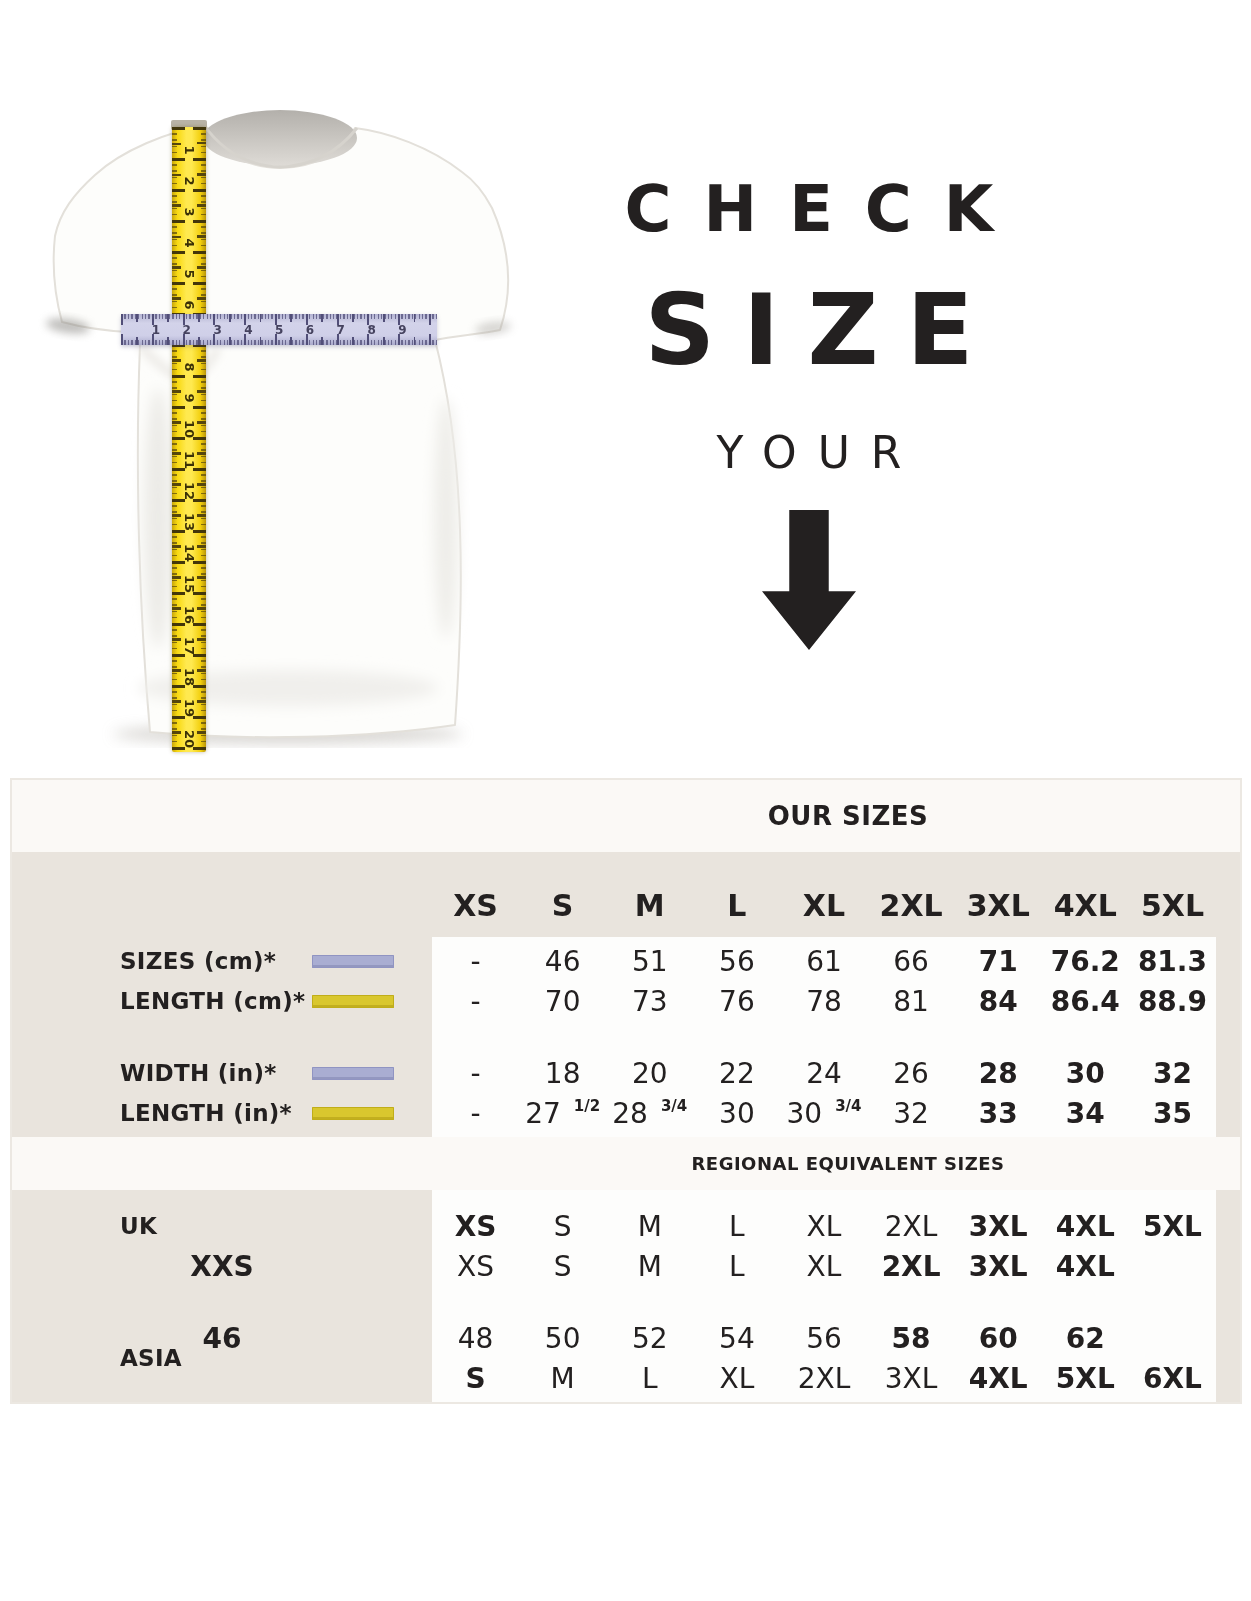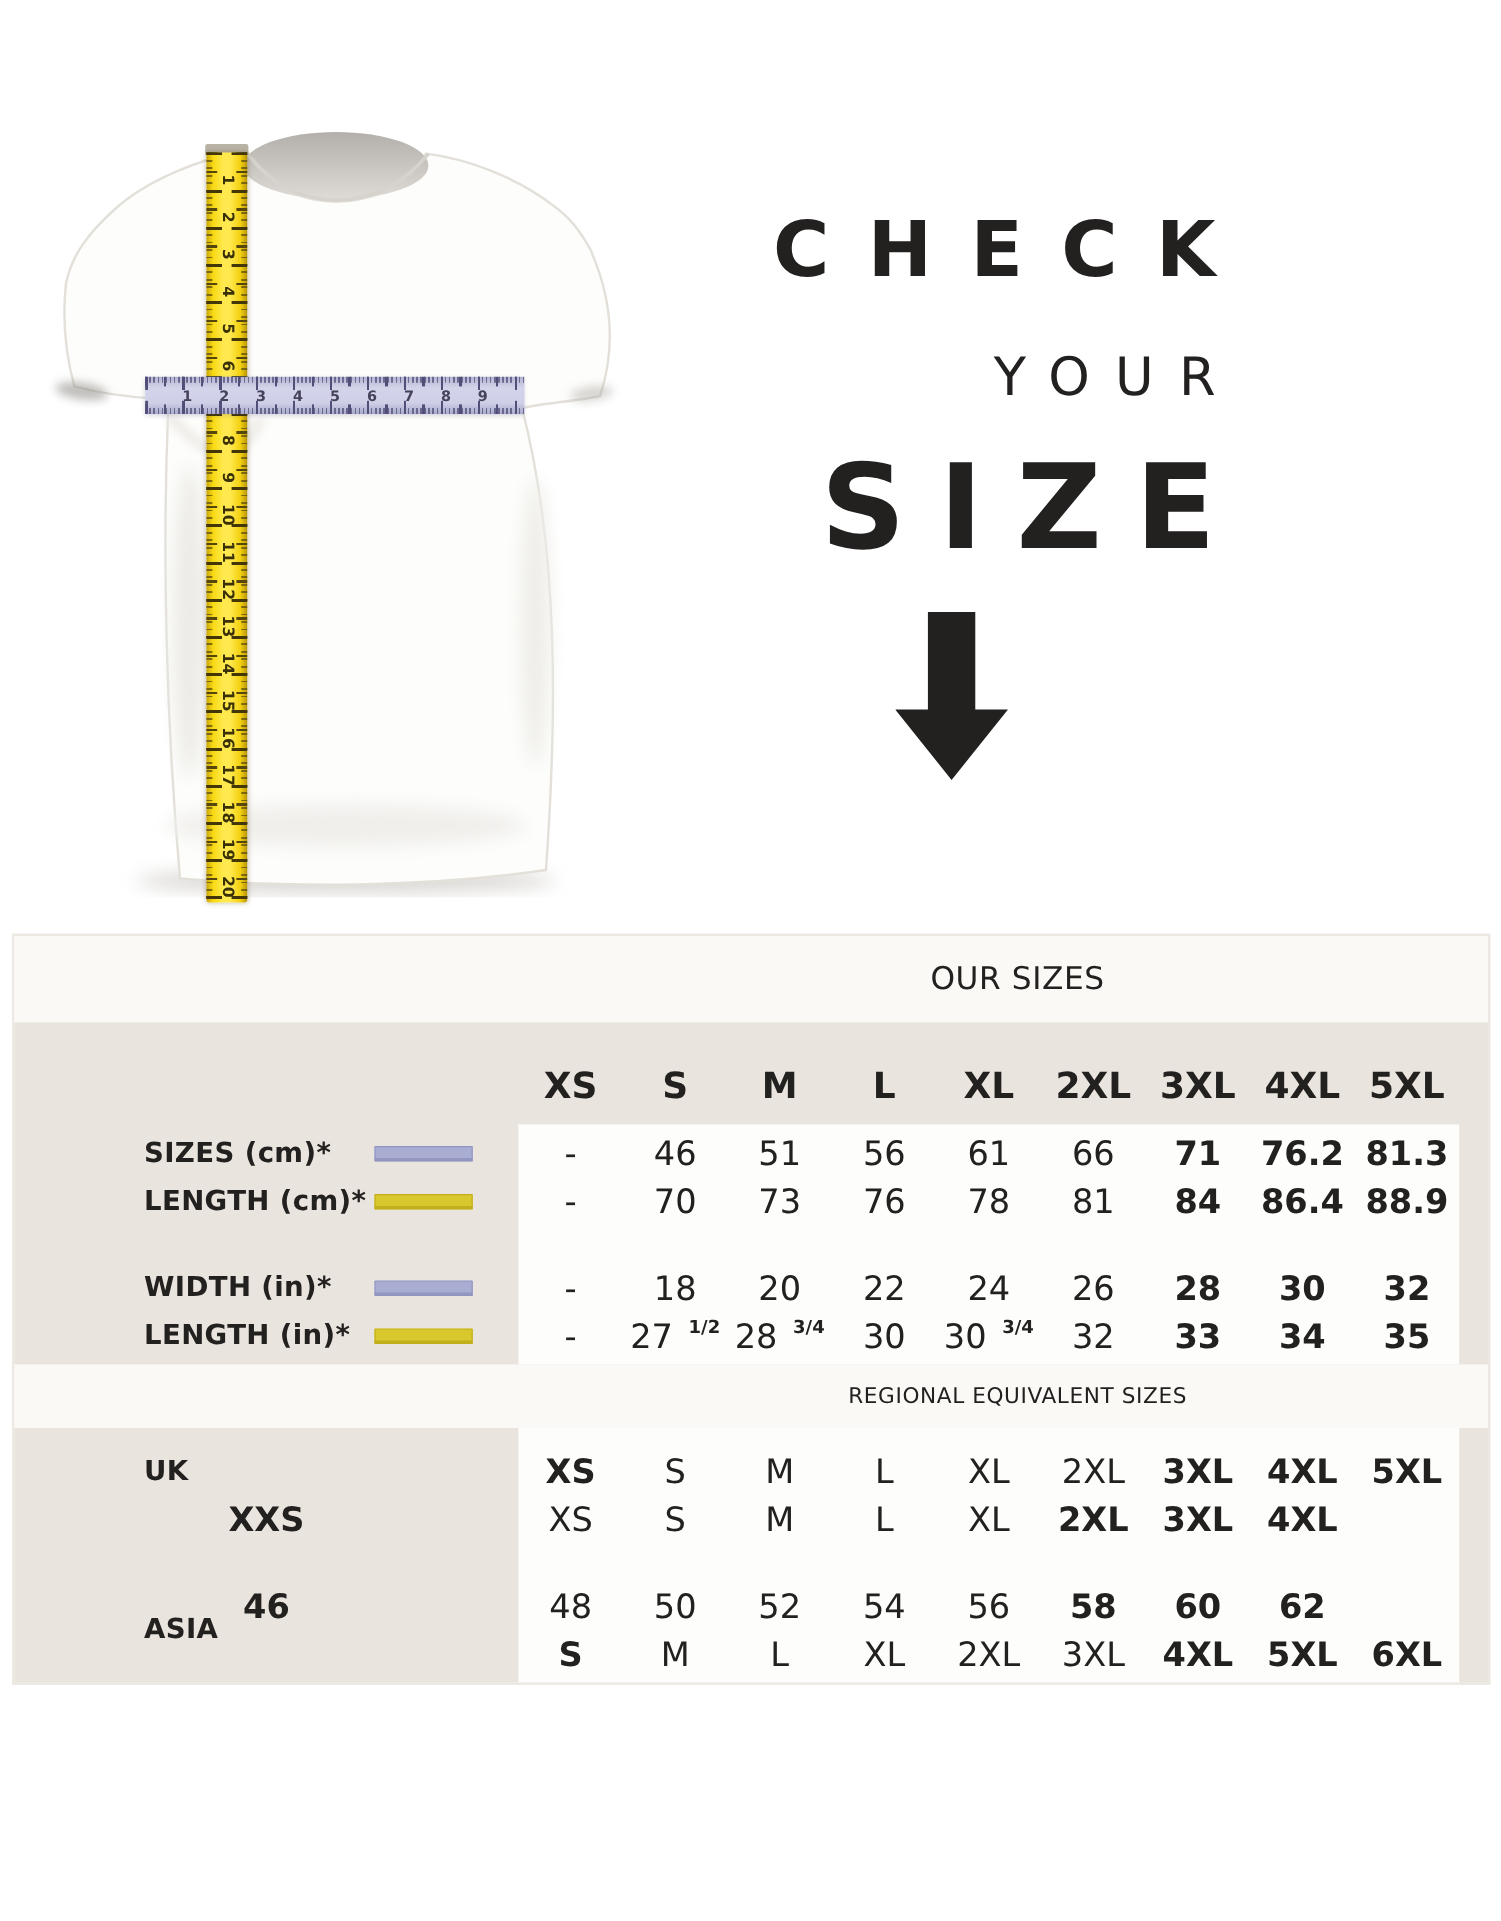--- a/index.html
+++ b/index.html
@@ -42,34 +42,34 @@
       repeating-linear-gradient(to right,#514e78 0 1.8px,transparent 1.8px 15.4px),
       repeating-linear-gradient(to right,rgba(81,78,120,.75) 0 1.3px,transparent 1.3px 3.42px);
     background-repeat:no-repeat;}
   .hruler::before{top:0;height:11px;background-size:100% 11px,100% 8px,100% 5px;}
   .hruler::after{bottom:0;height:11px;background-position:0 100%,0 100%,0 100%;
     background-size:100% 11px,100% 8px,100% 5px;}
   .hnum{position:absolute;top:50%;transform:translate(-50%,-50%);
     font:700 12px "DejaVu Sans",sans-serif;color:#45425e;}
 
   
-  .hero-title{position:absolute;left:573px;top:170px;width:440px;text-align:right;}
+  .hero-title{position:absolute;left:589px;top:170px;width:440px;text-align:center;}
   .line{white-space:nowrap;}
   .check{font-size:64px;line-height:78px;font-weight:700;letter-spacing:32px;margin-right:-32px;}
   .your{font-size:44px;line-height:54px;font-weight:400;letter-spacing:21px;margin-right:-21px;margin-top:40px;}
   .size{font-size:98px;line-height:112px;font-weight:700;letter-spacing:28px;margin-right:-28px;margin-top:26px;}
   .arrow{width:94px;height:140px;background:var(--text);margin:30px auto 0;
     clip-path:polygon(29% 0,71% 0,71% 58%,100% 58%,50% 100%,0 58%,29% 58%);}
 
   
   .size-table{position:absolute;left:10px;top:778px;width:1232px;height:626px;
     background:var(--band);border:2px solid var(--table-border);}
   .band{display:flex;align-items:center;background:var(--band);}
   .band .bandtext{margin-left:420px;width:784px;text-align:center;transform:translateX(24px);
-    font-weight:400;letter-spacing:.5px;}
+    font-weight:700;letter-spacing:.5px;}
   .band1{height:72px;}
   .band1 .bandtext{font-size:26px;}
   .band2{height:53px;}
   .band2 .bandtext{font-size:18px;}
   .sec{position:relative;background:var(--beige-panel);}
   .sizes-sec{height:285px;}
   .regional-sec{height:212px;}
   .panel-bg{position:absolute;left:420px;right:24px;background:var(--white-panel);}
   .sizes-sec .panel-bg{top:85px;bottom:0;}
   .regional-sec .panel-bg{top:0;bottom:0;}
@@ -159,22 +159,22 @@
       <span class="hnum" style="left: 127.4px;">4</span>
       <span class="hnum" style="left: 158.2px;">5</span>
       <span class="hnum" style="left: 189px;">6</span>
       <span class="hnum" style="left: 219.8px;">7</span>
       <span class="hnum" style="left: 250.6px;">8</span>
       <span class="hnum" style="left: 281.4px;">9</span>
     </div>
 
   <div class="hero-title">
     <div class="line check">CHECK</div>
+    <div class="line size">SIZE</div>
     <div class="line your">YOUR</div>
-    <div class="line size">SIZE</div>
     <div class="arrow"></div>
   </div>
 
   <div class="size-table">
     <div class="band band1">
       <div class="bandtext">OUR SIZES</div>
     </div>
 
     <div class="sec sizes-sec">
       <div class="panel-bg"></div>

